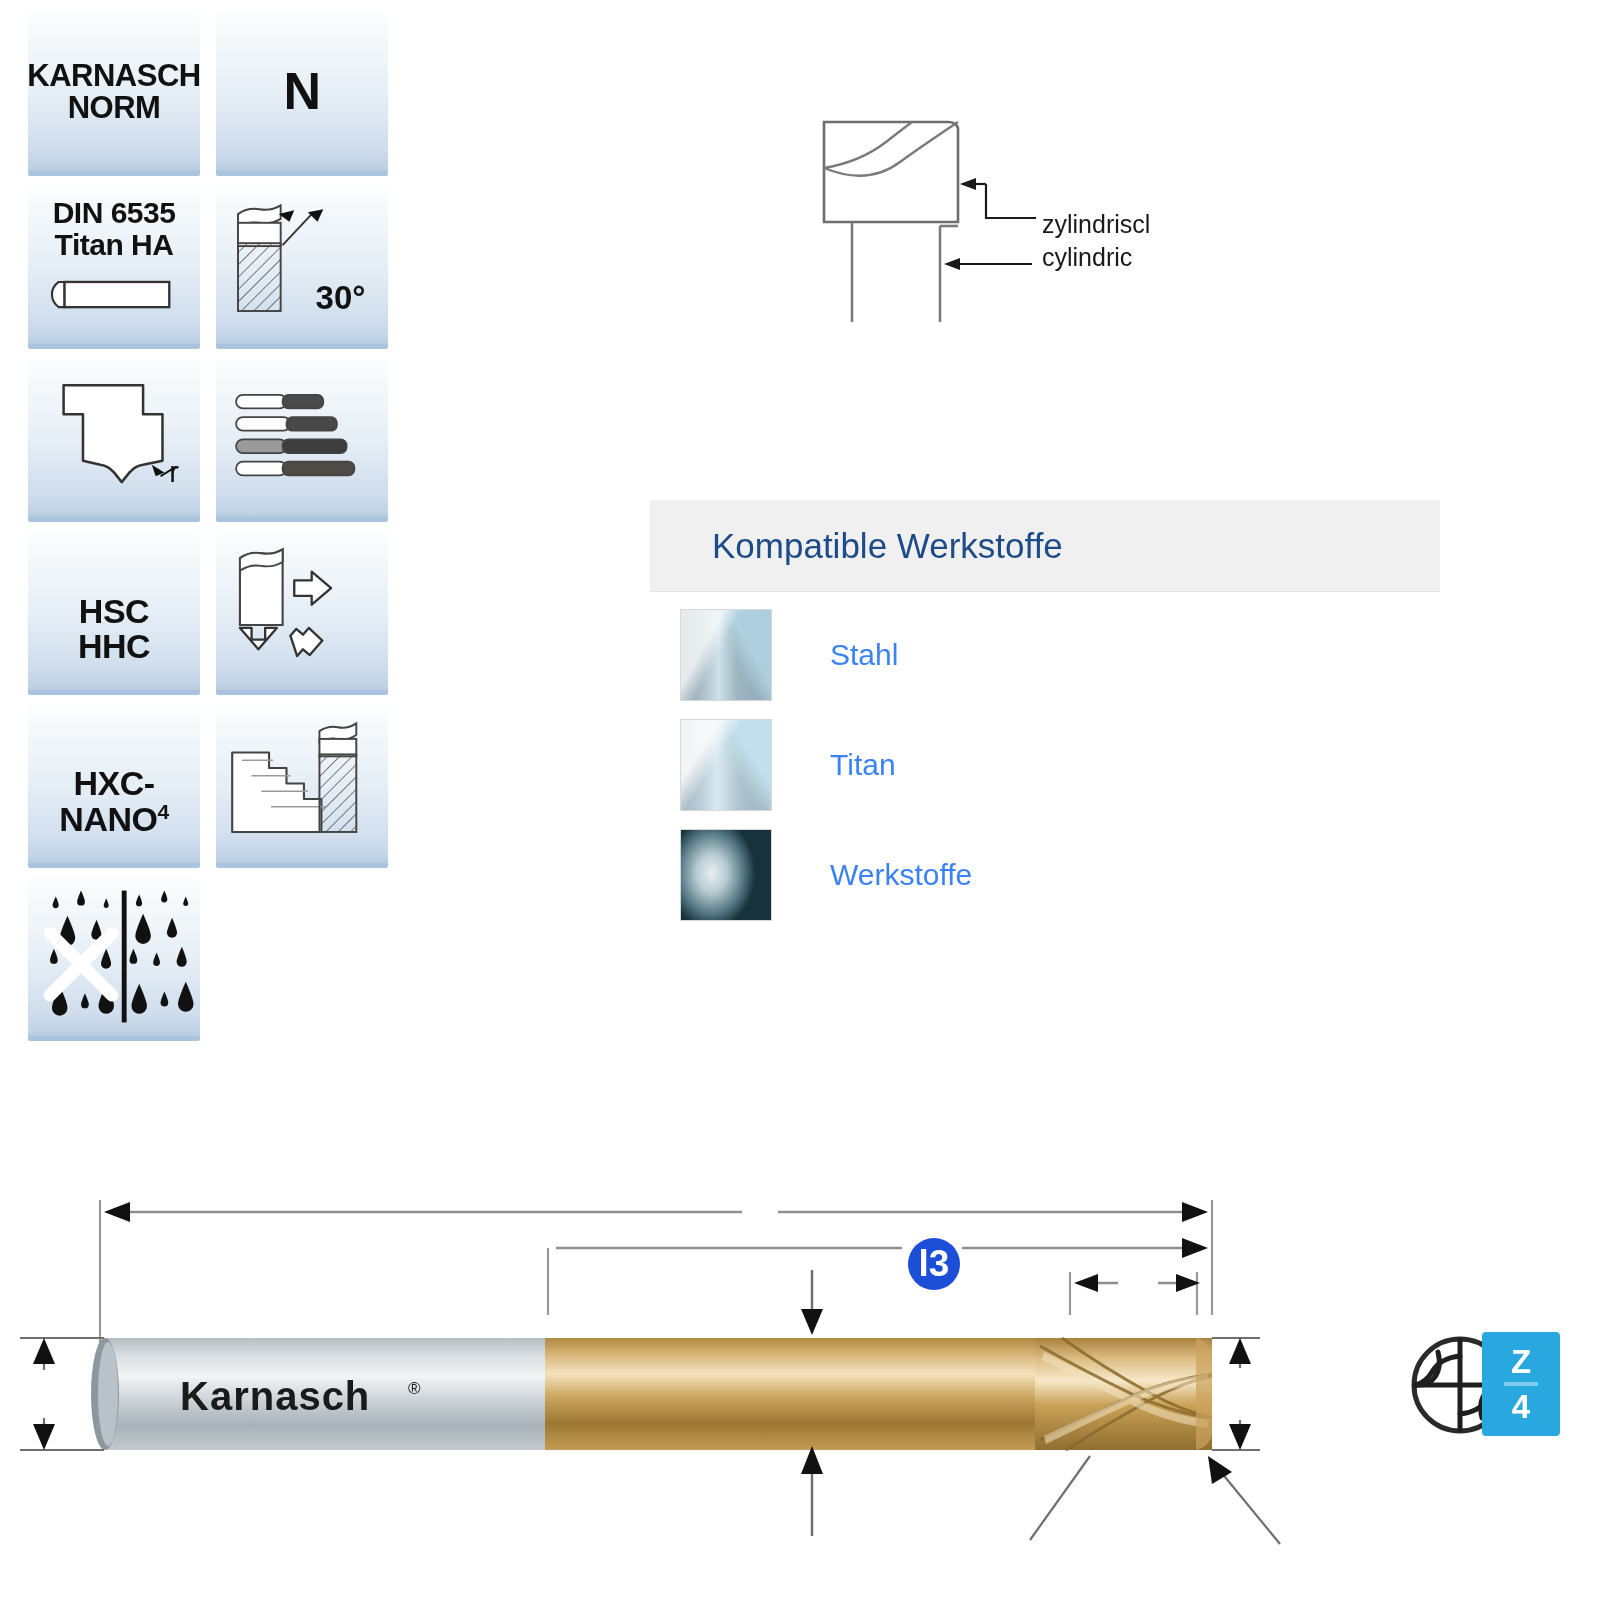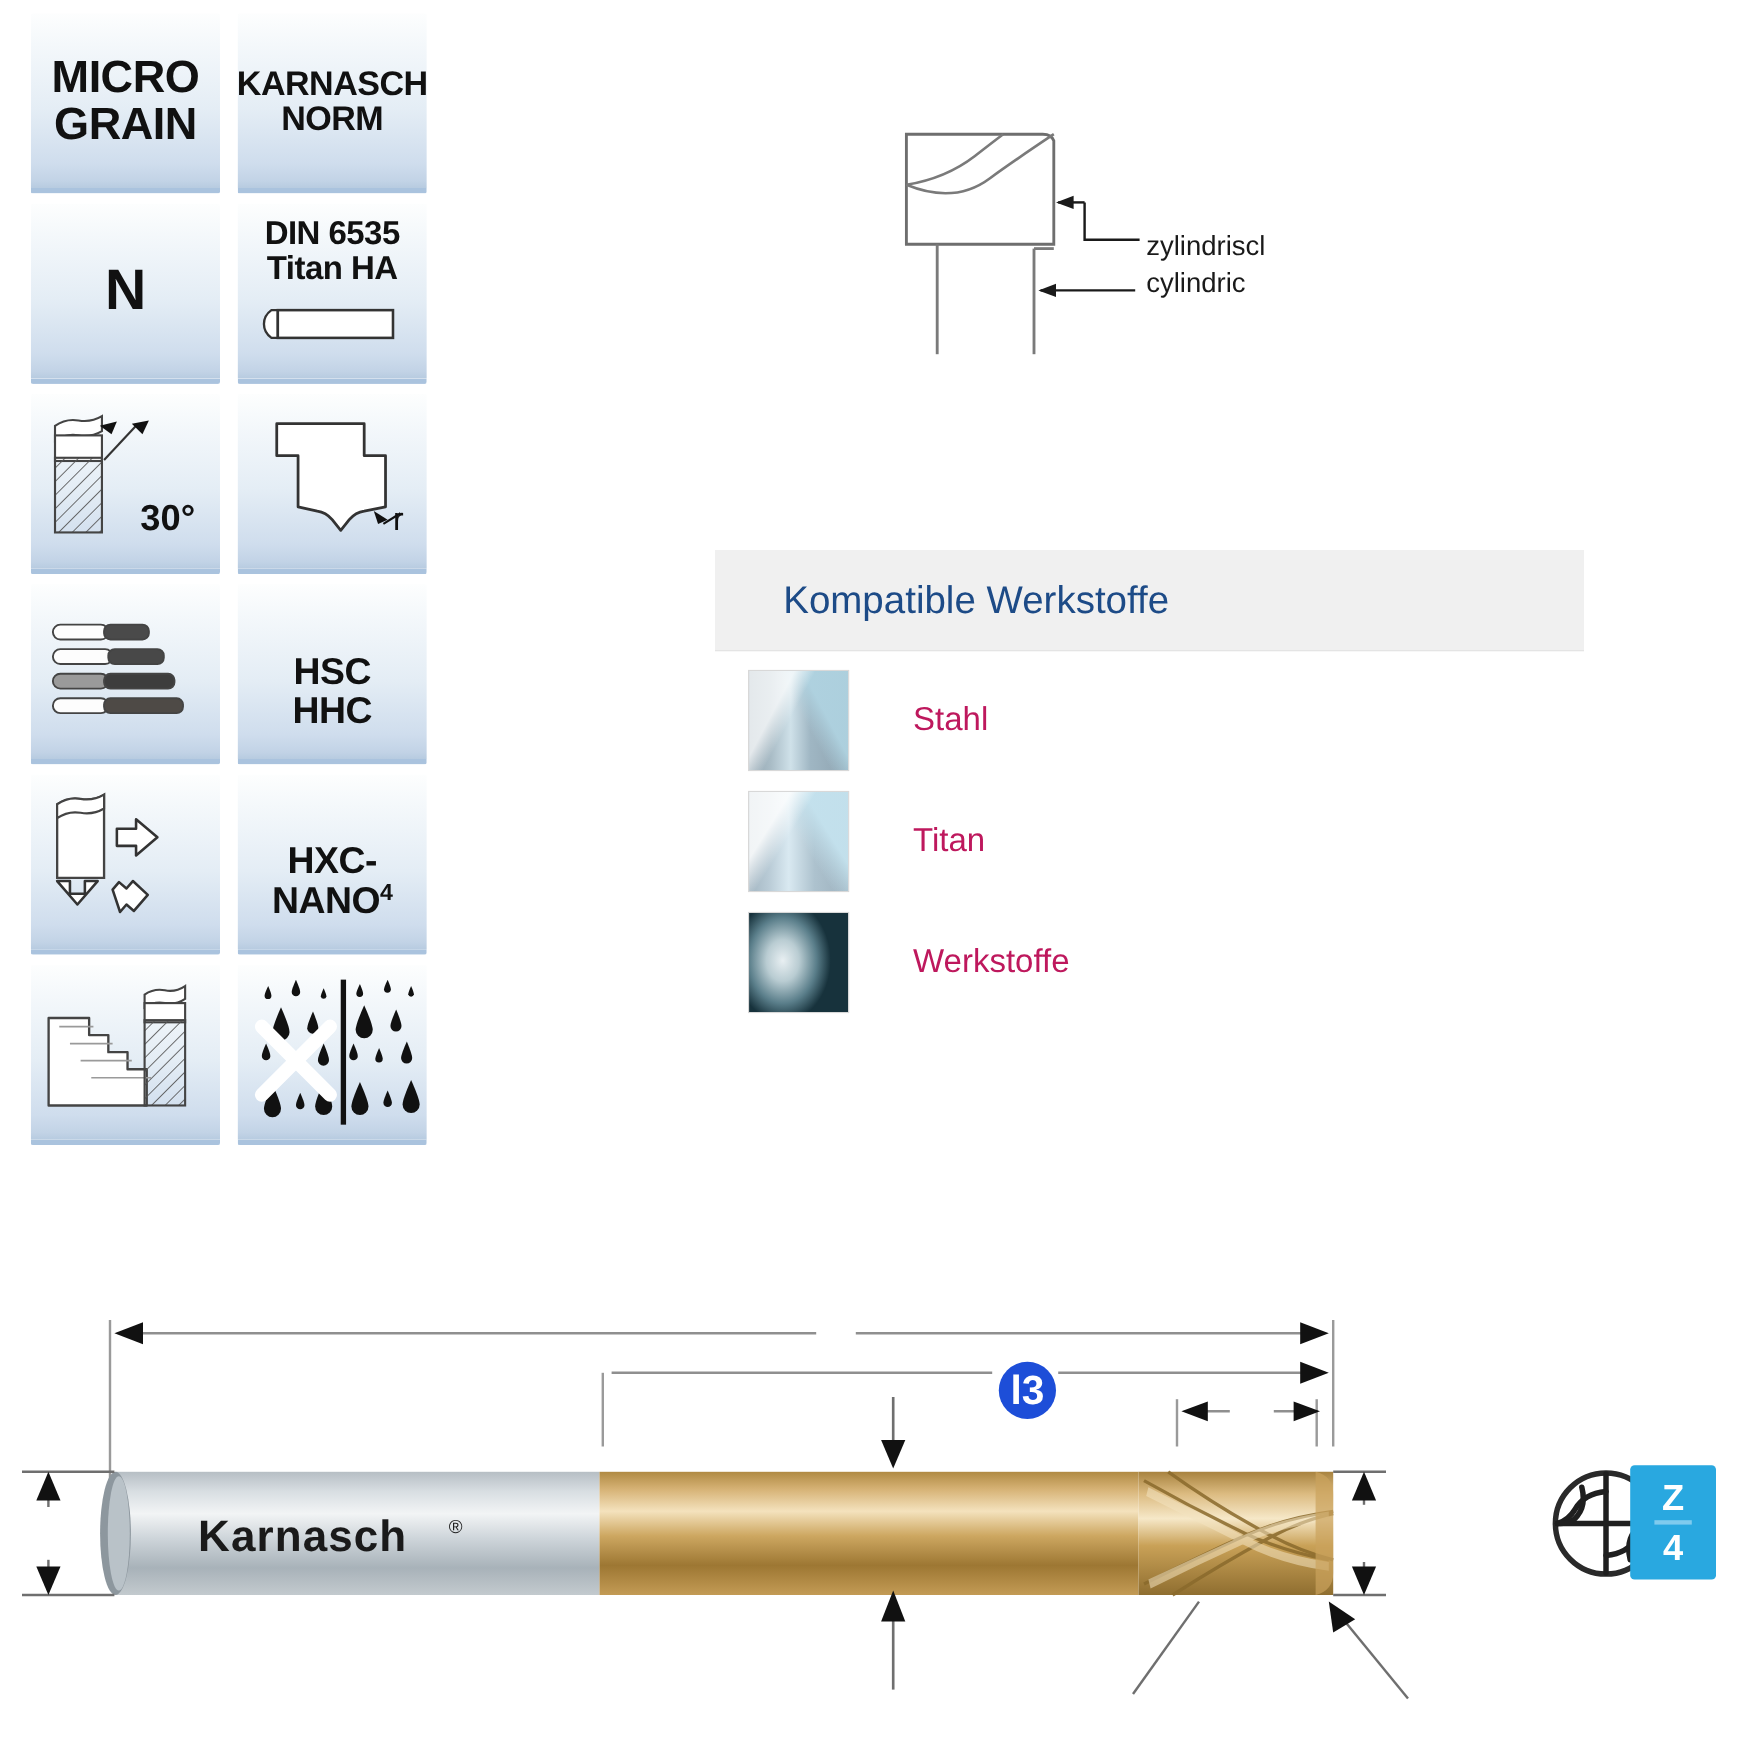--- a/index.html
+++ b/index.html
@@ -89,21 +89,21 @@
     background:
       linear-gradient(122deg, rgba(255,255,255,0.85) 26%, rgba(255,255,255,0) 42%),
       linear-gradient(-122deg, rgba(196,226,238,0.95) 28%, rgba(255,255,255,0) 48%),
       linear-gradient(to right, #a3b6c2 0%, #b9cbd6 20%, #d9e9f1 40%, #adc2ce 66%, #9cb0bd 100%);
   }
   .mat-thumb.cast {
     background:
       radial-gradient(ellipse 55% 70% at 34% 48%, #e8eff2 0%, #b9ccd2 30%, #5a7e8a 62%, #17323c 88%),
       linear-gradient(135deg, #0c2028 0%, #20444f 40%, #0a1d24 100%);
   }
-  .mat-label { margin-left: 58px; font-size: 30px; color: #be185d; }
+  .mat-label { margin-left: 58px; font-size: 30px; color: #3b82f6; }
 
   
   #dim-drawing { position: absolute; left: 0px; top: 1140px; width: 1600px; height: 450px; }
   #l3-badge {
     position: absolute; left: 908px; top: 1238px;
     width: 52px; height: 52px; border-radius: 50%;
     background: #1d4ed8;
     display: flex; align-items: center; justify-content: center;
     color: #ffffff; font-size: 37px; font-weight: bold;
     z-index: 5;
@@ -122,26 +122,20 @@
   #z-badge-panel .divider { width: 34px; height: 4px; background: #7fcbee; margin: 4px 0; }
   #z-badge-face { position: absolute; left: 0; top: 0; width: 104px; height: 118px; }
 </style>
 </head>
 <body>
 
 <div id="page">
 
   <div id="feature-grid">
 
-    <div class="feat-tile">
-      <div class="feat-text ft-xl">
-        <div>MICRO</div>
-        <div>GRAIN</div>
-      </div>
-    </div>
 
     <div class="feat-tile">
       <div class="feat-text ft-md">
         <div>KARNASCH</div>
         <div>NORM</div>
       </div>
     </div>
 
     <div class="feat-tile">
       <div class="feat-text ft-n">N</div>

